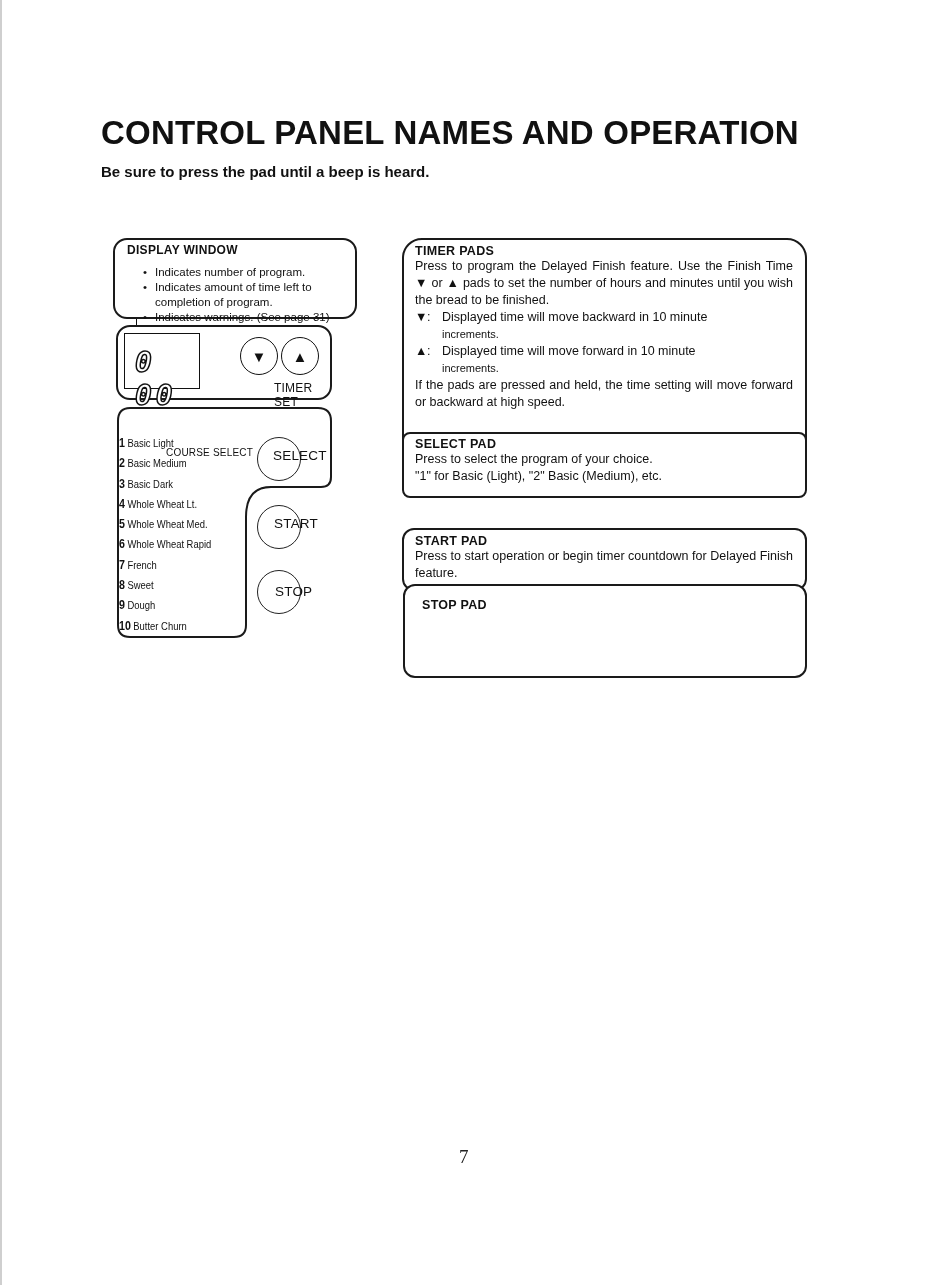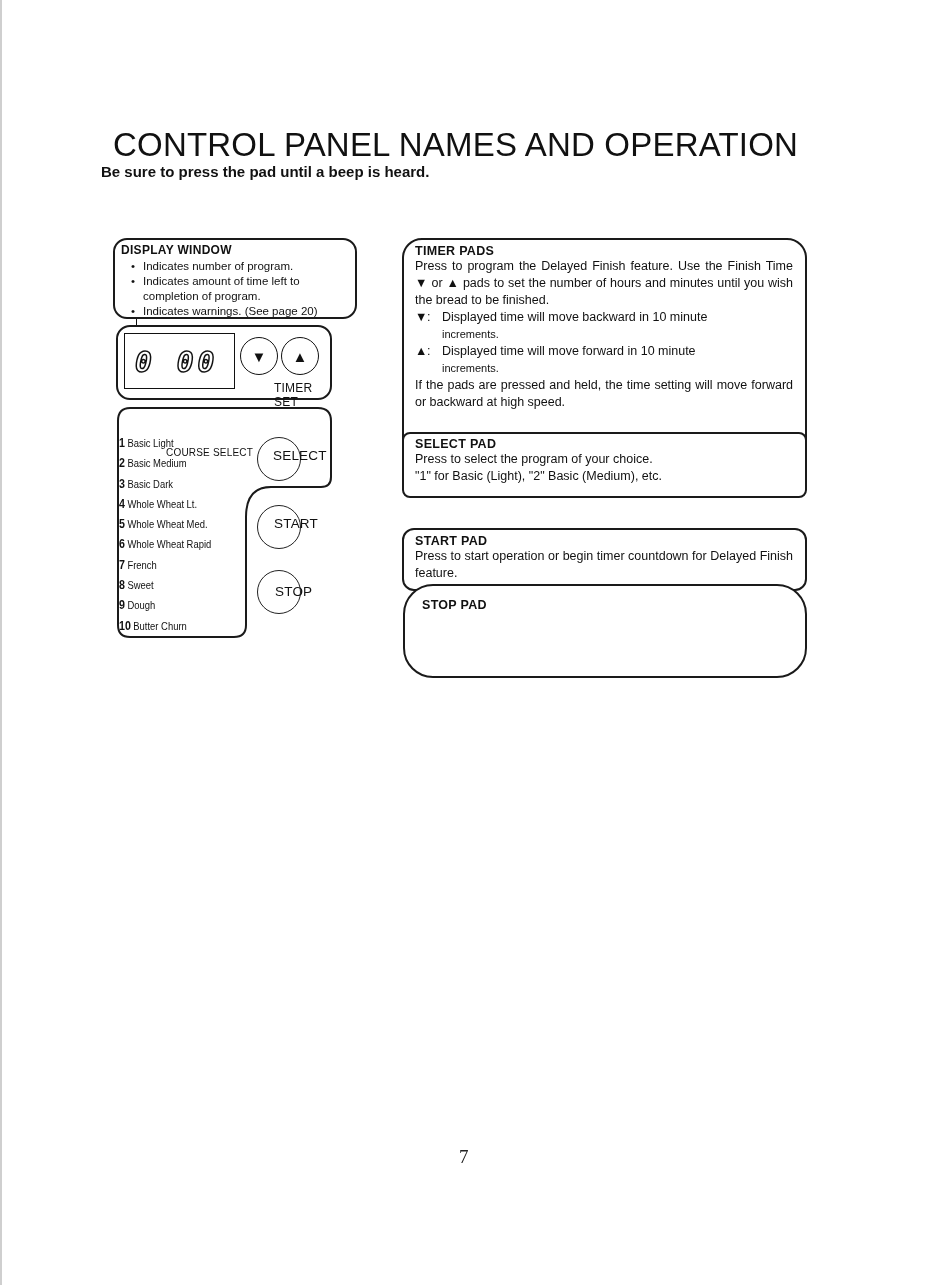--- a/index.html
+++ b/index.html
@@ -3,49 +3,49 @@
   <meta charset="utf-8">
   <style>
     html, body { margin: 0; padding: 0; }
     body {
       width: 932px; height: 1285px; position: relative; overflow: hidden;
       background: #ffffff; color: #111111;
       font-family: "Liberation Sans", "DejaVu Sans", sans-serif;
     }
     .left-edge { position: absolute; left: 0; top: 0; width: 2px; height: 1285px; background: #cfcfcf; }
     .title {
-      position: absolute; left: 101px; top: 114px; margin: 12px;
-      font-size: 33px; font-weight: normal; letter-spacing: 0.2px; color: #111;
+      position: absolute; left: 101px; top: 114px; margin: 0;
+      font-size: 33px; font-weight: bold; letter-spacing: 0.2px; color: #111;
       white-space: nowrap;
     }
     .subtitle {
       position: absolute; left: 101px; top: 163px; margin: 0;
       font-size: 15px; font-weight: bold; color: #111; white-space: nowrap;
     }
     .box {
       position: absolute; border: 2px solid #1a1a1a; border-radius: 12px; box-sizing: border-box;
       background: #fff;
     }
     .box-title { font-weight: bold; font-size: 12.5px; letter-spacing: 0.3px; }
     .box-text { font-size: 12.5px; line-height: 17px; text-align: justify; }
 
     
-    #display-callout { left: 113px; top: 238px; width: 244px; height: 81px; padding: 3px 6px; border-radius: 14px; }
+    #display-callout { left: 113px; top: 238px; width: 244px; height: 81px; padding: 3px 12px; border-radius: 14px; }
     #display-callout .box-title { font-size: 12px; }
-    #display-callout ul { list-style: none; margin: 2px; padding: 0; }
+    #display-callout ul { list-style: none; margin: 8px; padding: 0; }
     #display-callout li { font-size: 11.5px; line-height: 15px; position: relative; padding-left: 20px; }
     #display-callout li::before { content: "•"; position: absolute; left: 8px; top: 0; }
 
     .arrow-line { position: absolute; left: 136px; top: 319px; width: 1px; height: 22px; background: #111; }
     .arrow-head { position: absolute; left: 132px; top: 339px; width: 0; height: 0;
       border-left: 4px solid transparent; border-right: 4px solid transparent; border-top: 8px solid #111; }
 
     
     #panel-top { left: 116px; top: 325px; width: 216px; height: 75px; border-radius: 14px; }
-    #display-window { position: absolute; left: 6px; top: 6px; width: 111px; height: 56px; border: 1.5px solid #111; box-sizing: border-box; }
+    #display-window { position: absolute; left: 6px; top: 6px; width: 76px; height: 56px; border: 1.5px solid #111; box-sizing: border-box; }
     #display-digits {
       position: absolute; left: 10px; top: 12px;
       font-family: "DejaVu Sans Mono", monospace; font-style: italic; font-size: 28px; letter-spacing: 4px;
       color: #fff; -webkit-text-stroke: 1.5px #111; font-weight: bold;
     }
     .round-btn {
       position: absolute; width: 38px; height: 38px; border: 1.5px solid #111; border-radius: 50%;
       box-sizing: border-box; display: flex; align-items: center; justify-content: center;
       background: #fff; cursor: pointer; font-size: 15px; color: #111;
     }
@@ -70,21 +70,21 @@
     #select-label { left: 273px; top: 448px; }
     #start-btn { left: 257px; top: 505px; }
     #start-label { left: 274px; top: 516px; }
     #stop-btn { left: 257px; top: 570px; }
     #stop-label { left: 275px; top: 584px; }
 
     
     #timer-box { left: 402px; top: 238px; width: 405px; height: 226px; padding: 4px 12px 0 11px; border-radius: 20px; }
     #select-box { left: 402px; top: 432px; width: 405px; height: 66px; padding: 3px 12px 0 11px; border-radius: 8px; }
     #start-box { left: 402px; top: 508px; width: 405px; height: 63px; padding: 4px 12px 0 11px; border-radius: 12px; margin-top: 20px; }
-    #stop-box { left: 403px; top: 584px; width: 404px; height: 94px; padding: 12px 12px 0 17px; border-radius: 30px; }
+    #stop-box { left: 403px; top: 584px; width: 404px; height: 94px; padding: 12px 12px 0 17px; border-radius: 12px; }
 
     .box p { margin: 0; }
     .sym-row { display: flex; font-size: 12.5px; line-height: 17px; }
     .sym-row .sym { width: 12px; flex: none; }
     .sym-row .colon { width: 15px; flex: none; }
     .sym-row .txt { flex: 1; text-align: justify; }
     .indent { padding-left: 27px; font-size: 11px; line-height: 17px; }
     .tight { font-size: 12px; line-height: 17.5px; letter-spacing: -0.25px; }
 
     .page-number { position: absolute; left: 459px; top: 1146px; font-family: "Liberation Serif", serif; font-size: 19px; color: #222; }
@@ -95,21 +95,21 @@
 <div class="left-edge"></div>
 
 <h1 class="title">CONTROL PANEL NAMES AND OPERATION</h1>
 <p class="subtitle">Be sure to press the pad until a beep is heard.</p>
 
 <div class="box" id="display-callout">
   <div class="box-title">DISPLAY WINDOW</div>
   <ul>
     <li>Indicates number of program.</li>
     <li>Indicates amount of time left to completion of program.</li>
-    <li>Indicates warnings.  (See page 20)</li>
+    <li>Indicates warnings.  (See page 31)</li>
   </ul>
 </div>
 <div class="arrow-line"></div>
 <div class="arrow-head"></div>
 
 <div class="box" id="panel-top">
   <div id="display-window">
     <span id="display-digits">0 00</span>
   </div>
   <div class="round-btn" id="timer-down">

